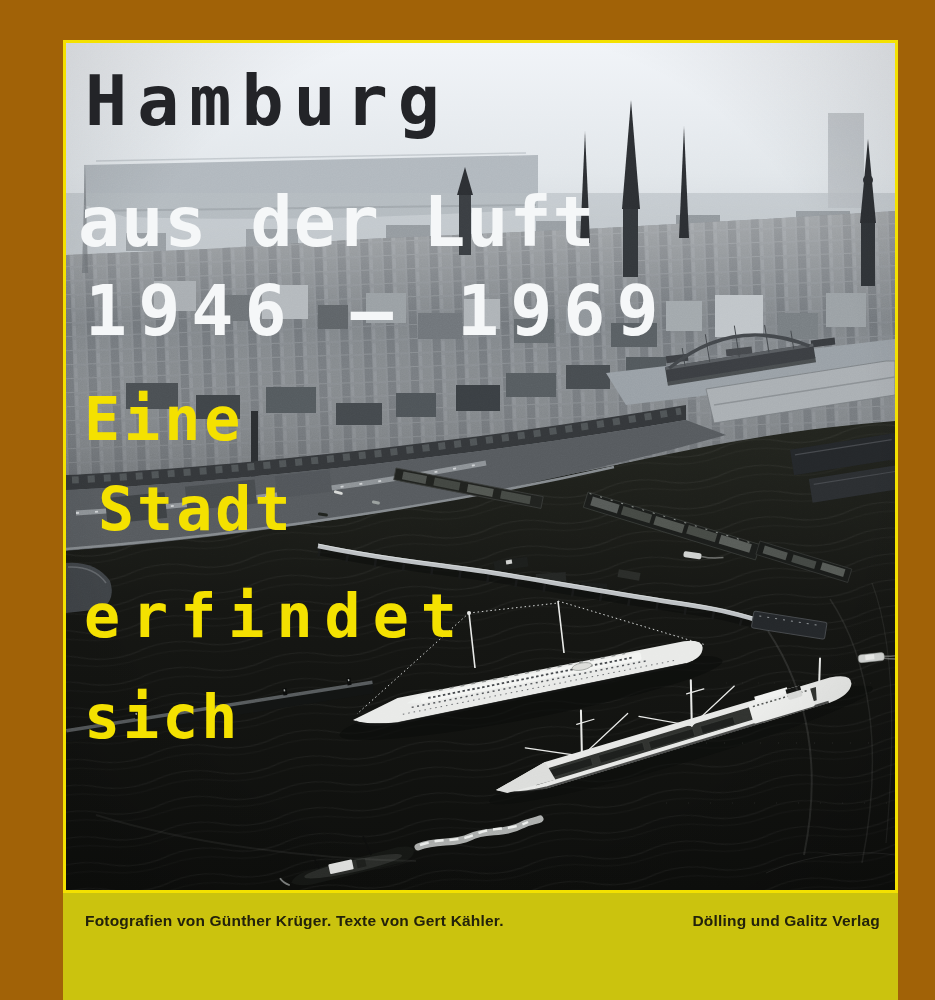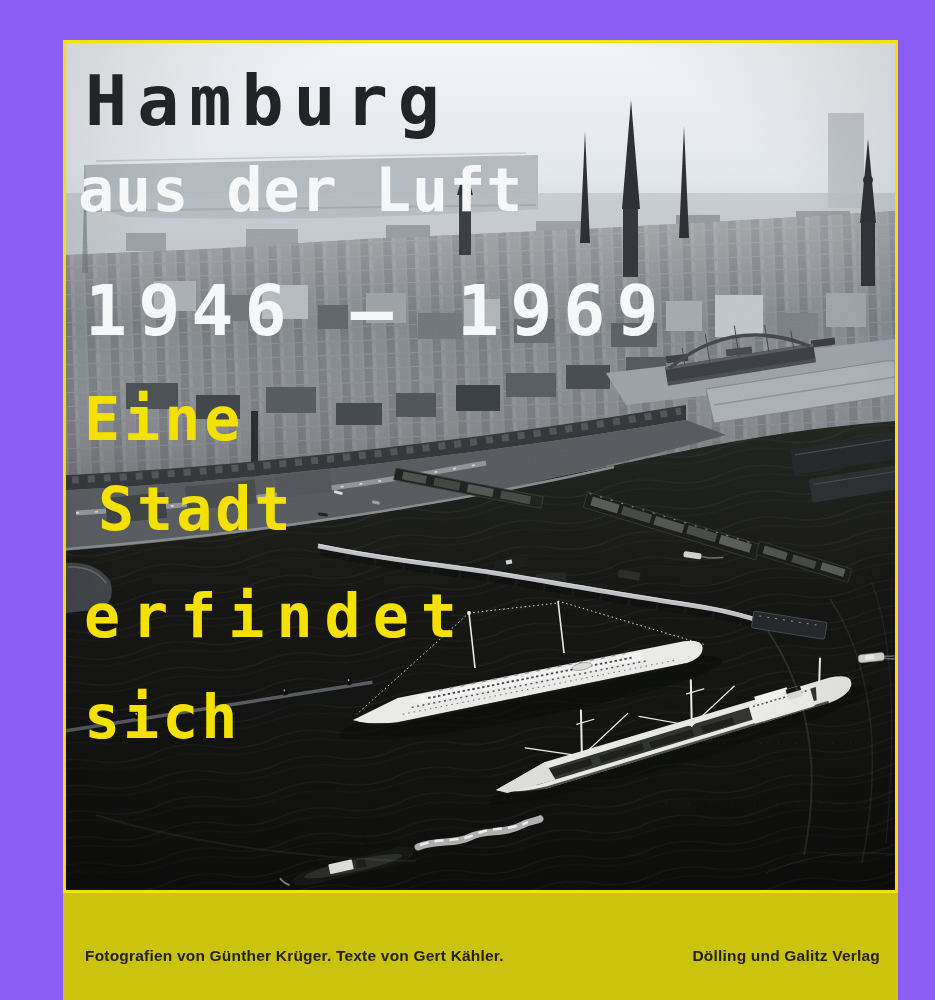--- a/index.html
+++ b/index.html
@@ -1,35 +1,35 @@
 <!DOCTYPE html>
 <html><head>
 <meta charset="utf-8">
 <style>
   html,body{margin:0;padding:0;}
   body{width:935px;height:1000px;overflow:hidden;background:#222125;
        font-family:"DejaVu Sans Mono",monospace;}
-  .page{position:relative;width:935px;height:1000px;background:#8b5cf6;}
+  .page{position:relative;width:935px;height:1000px;background:#a16207;}
   .cover{position:absolute;left:63px;top:40px;width:835px;height:960px;}
   .photo-frame{position:absolute;left:0;top:0;width:829px;height:847px;
        border:3px solid #f4e100;background:#9aa0a5;}
   .photo-frame svg{display:block;}
   .bottom-bar{position:absolute;left:0;top:853px;width:835px;height:107px;
        background:#cbc30e;box-sizing:border-box;
-       display:flex;justify-content:space-between;align-items:center;
+       display:flex;justify-content:space-between;align-items:flex-start;
        padding:19px 18px 0 22px;}
   .bar-text{font-family:"Liberation Sans",sans-serif;font-weight:bold;
        font-size:15.5px;letter-spacing:.2px;color:#23220b;white-space:nowrap;}
   .title-line{position:absolute;line-height:1;font-weight:bold;white-space:pre;
        font-family:"DejaVu Sans Mono",monospace;z-index:5;}
   .c-dark{color:#232428;}
   .c-white{color:#f5f7f8;}
   .c-yellow{color:#f4e100;}
   .line-1{left:22px;top:26px;font-size:70px;letter-spacing:10px;}
-  .line-2{left:15px;top:120px;font-size:60px;letter-spacing:1px;}
+  .line-2{left:15px;top:147px;font-size:70px;letter-spacing:1px;}
   .line-3{left:22px;top:236px;font-size:70px;letter-spacing:11px;}
   .line-4{left:21px;top:349px;font-size:60px;letter-spacing:4px;}
   .line-5{left:35px;top:439px;font-size:60px;letter-spacing:3px;}
   .line-6{left:21px;top:546px;font-size:60px;letter-spacing:12px;}
   .line-7{left:21px;top:647px;font-size:60px;letter-spacing:3px;}
   .line-8{left:21px;top:752px;font-size:60px;letter-spacing:11px;}
 </style>
 </head>
 <body>
 

